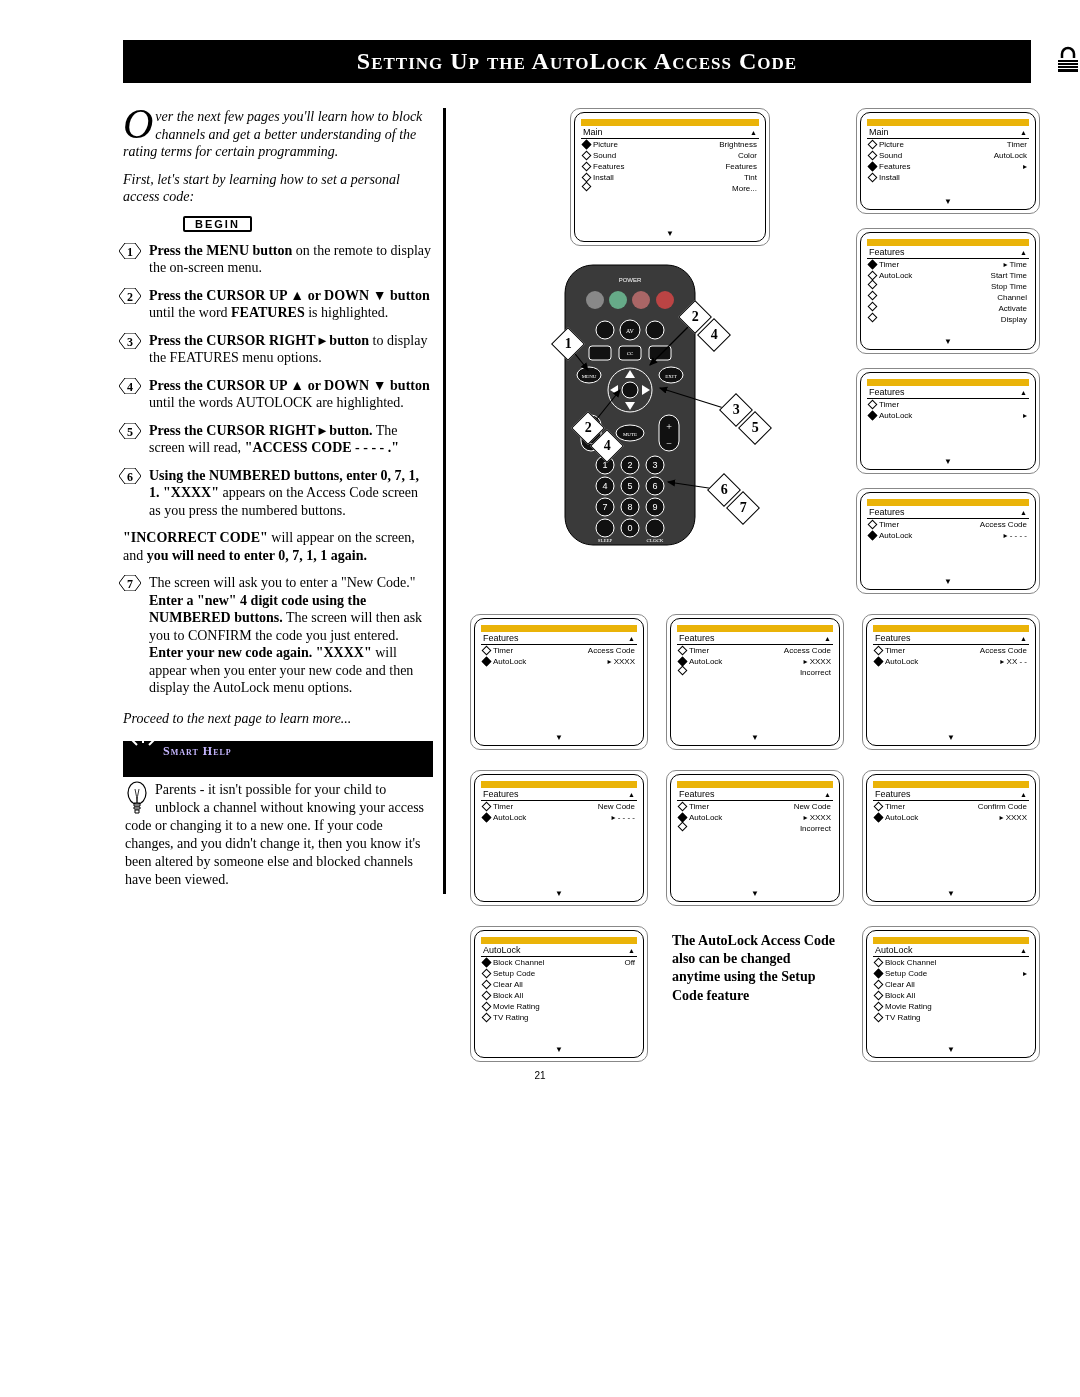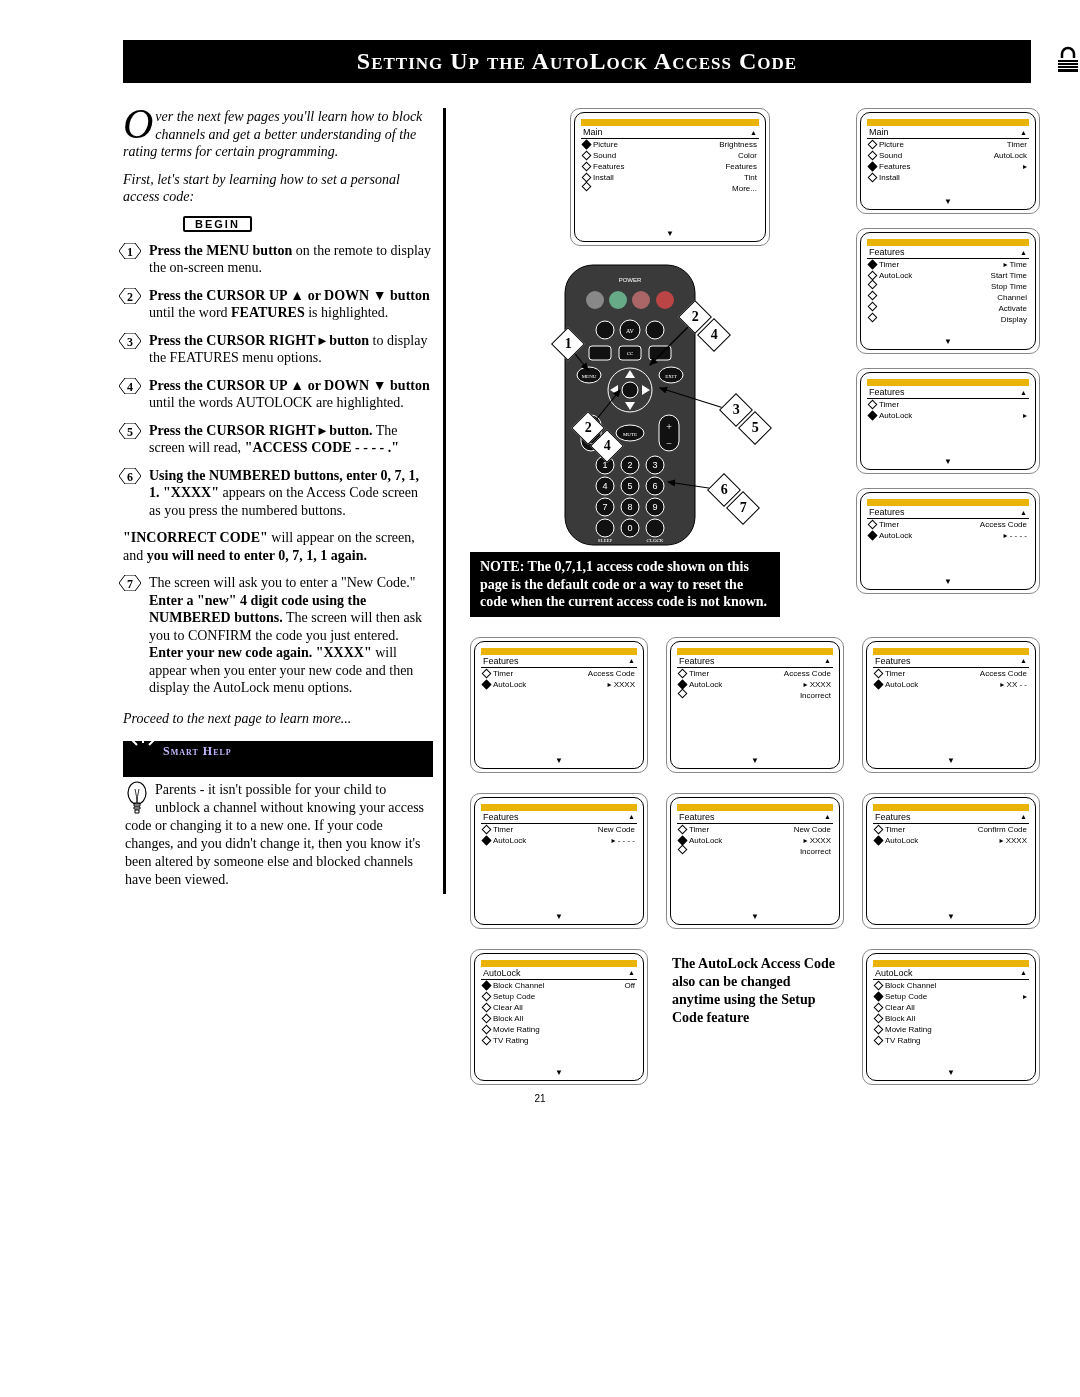--- a/index.html
+++ b/index.html
@@ -393,21 +393,20 @@
             <div class="callout" style="left:273px;top:156px">
                 <span>5</span>
               </div>
             <div class="callout" style="left:242px;top:218px">
                 <span>6</span>
               </div>
             <div class="callout" style="left:261px;top:236px">
                 <span>7</span>
               </div>
           </div>
-          <div class="notebox" style="width:290px;margin-top:-8px;">NOTE: The 0,7,1,1 access code shown on this page is the default code or a way to reset the code when the current access code is not known.</div>
         </div>
 
         <div style="width:184px;display:flex;flex-direction:column;gap:14px;">
           <div class="screen-shadow">
               <div class="screen" style="height:98px">
                 <div class="menu-title">
                   <span>Main</span>
                   <span style="font-size:7px">▲</span>
                 </div>
                 <div class="menu-row">

